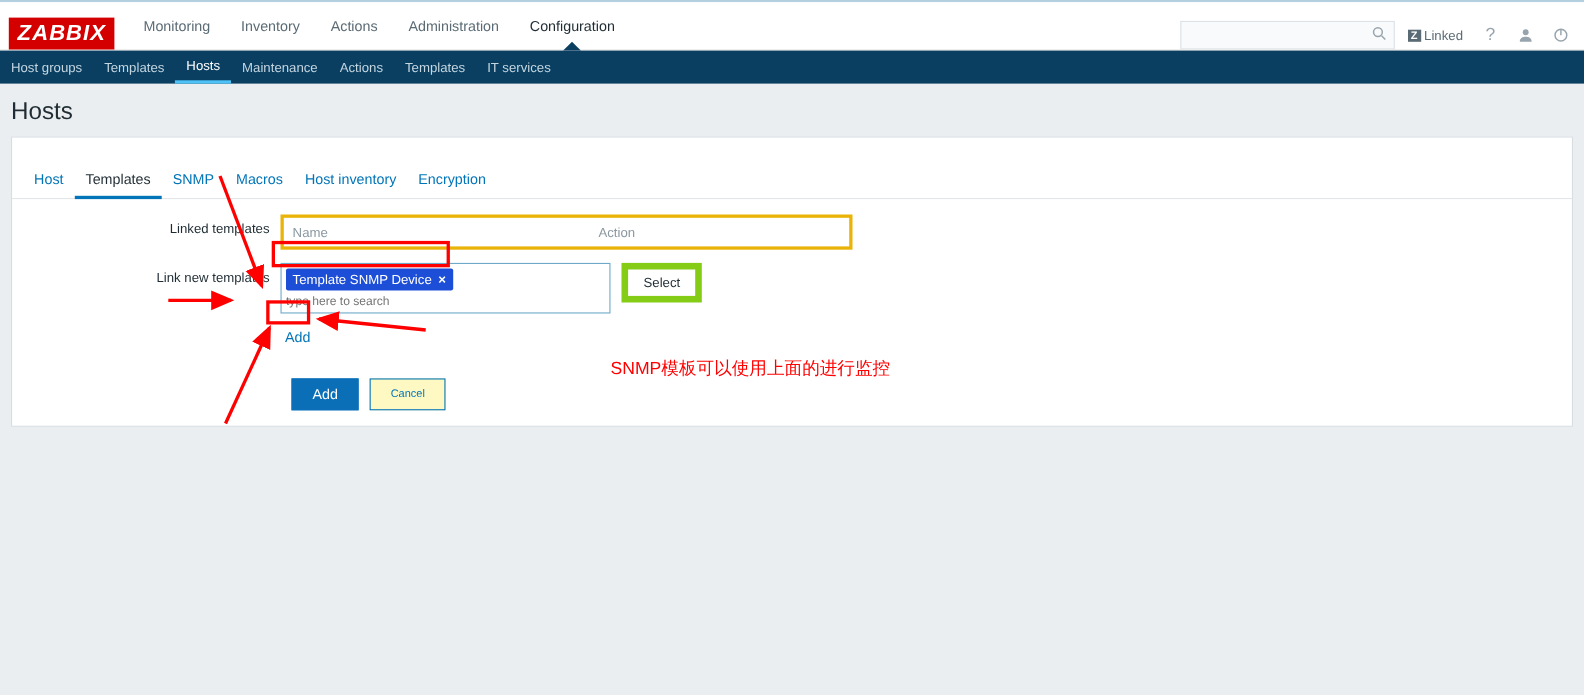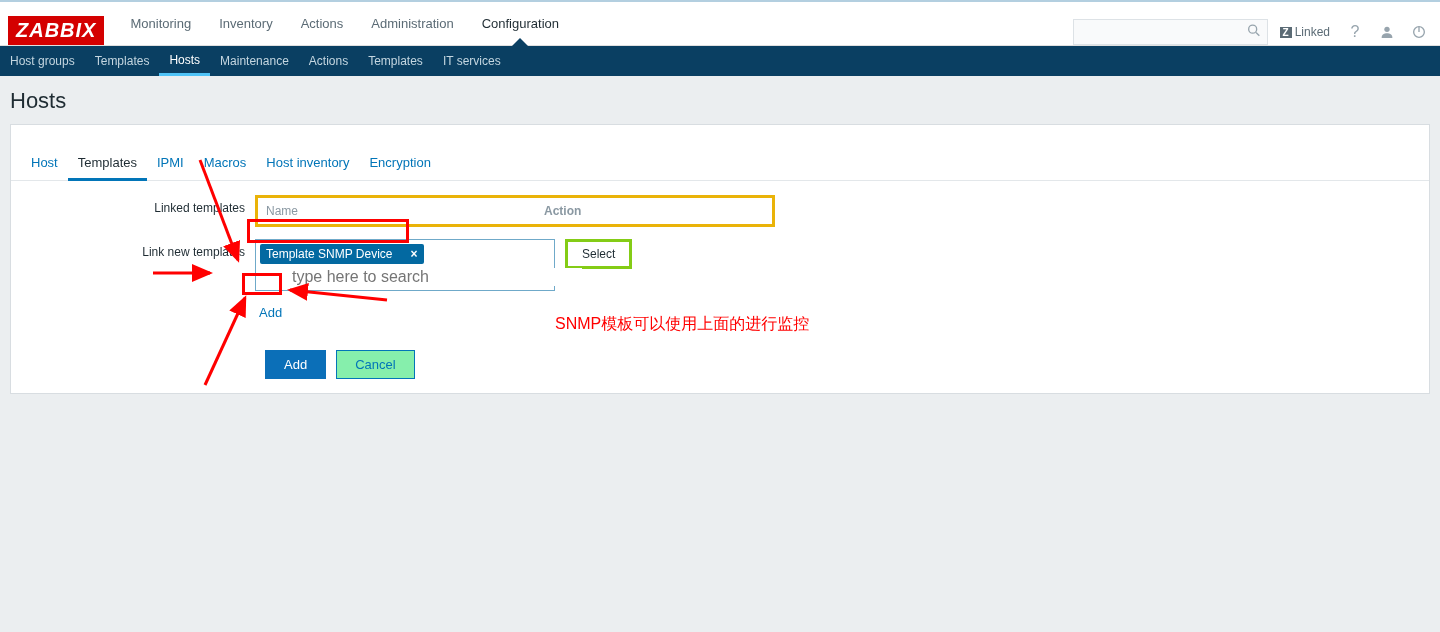--- a/index.html
+++ b/index.html
@@ -44,32 +44,32 @@
   
   .form-body { padding: 14px 20px; }
   .form-row { display: flex; align-items: flex-start; margin-bottom: 12px; }
   .form-label { width: 224px; text-align: right; padding-right: 10px; padding-top: 6px; color: #1f2c33; font-size: 12px; }
   .form-field { flex: 0 0 auto; }
 
   
   .table-head { display: flex; width: 520px; border: 3px solid #eab308;}
   .table-head .col { padding: 6px 8px; color: #8a98a2; font-size: 12px; }
   .col-name { width: 278px; }
-  .col-action { flex: 1; font-weight: bold; }
+  .col-action { flex: 1; }
 
   
   .multiselect-wrap { display: flex; align-items: flex-start; gap: 10px; }
   .multiselect { width: 300px; border: 1px solid #6fa9c9; padding: 4px; background: #fff; position: relative; }
-  .chip { display: inline-flex; align-items: center; background: #0369a1; color: #fff; font-size: 12px; padding: 3px 6px; border-radius: 2px; gap: 18px; }
+  .chip { display: inline-flex; align-items: center; background: #1d4ed8; color: #fff; font-size: 12px; padding: 3px 6px; border-radius: 2px; gap: 6px; }
   .chip-x { cursor: pointer; font-weight: bold; }
-  .ms-input { border: none; outline: none; width: 100%; font-size: 16px; color: #8a98a2; margin-top: 4px; margin-left: 32px; }
-  .btn { border: 3px solid #84cc16; background: #fff; padding: 5px 14px; font-size: 12px; cursor: pointer; color: #1f2c33; }
+  .ms-input { border: none; outline: none; width: 100%; font-size: 11px; color: #8a98a2; margin-top: 4px; }
+  .btn { border: 6px solid #84cc16; background: #fff; padding: 5px 14px; font-size: 12px; cursor: pointer; color: #1f2c33; }
   .link-btn { color: #0275b8; background: none; border: none; padding: 4px 4px; cursor: pointer; font-size: 13px; }
   .btn-primary { background: #0b6fb8; color: #fff; border: 1px solid #0b6fb8; padding: 6px 18px; font-size: 13px; cursor: pointer; }
-  .btn-secondary { background: #86efac; color: #0275b8; border: 1px solid #0275b8; padding: 6px 18px; font-size: 13px; cursor: pointer; }
+  .btn-secondary { background: #fef9c3; color: #0275b8; border: 1px solid #0275b8; padding: 6px 18px; font-size: 10px; cursor: pointer; }
   .actions-row { margin-left: 234px; margin-top: 26px; display: flex; gap: 10px; }
 
   
   .anno-box { position: absolute; border: 3px solid #ff0000; pointer-events: none; }
   .anno-text { position: absolute; color: #ff0000; font-size: 16px; line-height: 1.5; white-space: nowrap; }
   .arrow-svg { position: absolute; pointer-events: none; }
 
   svg.icon { width: 16px; height: 16px; }
 </style>
 </head>
@@ -126,21 +126,21 @@
   <div class="subnav-item">IT services</div>
 </div>
 
 <h1 class="page-title">Hosts</h1>
 
 <div class="panel">
 
   <div class="formtabs">
     <div class="formtab">Host</div>
     <div class="formtab active">Templates</div>
-    <div class="formtab">IPMI</div>
+    <div class="formtab">SNMP</div>
     <div class="formtab">Macros</div>
     <div class="formtab">Host inventory</div>
     <div class="formtab">Encryption</div>
   </div>
 
   <div class="form-body">
 
     <div class="form-row">
       <div class="form-label">Linked templates</div>
       <div class="form-field">
@@ -211,15 +211,15 @@
 
 <svg class="arrow-svg" style="left:282px; top:280px; width:110px; height:30px;" viewBox="0 0 110 30">
   <defs>
       <marker id="ah4" markerWidth="8" markerHeight="8" refX="6" refY="3" orient="auto">
         <polygon points="0 0, 7 3, 0 6" fill="#ff0000"></polygon>
       </marker>
     </defs>
   <line x1="105" y1="20" x2="8" y2="10" stroke="#ff0000" stroke-width="3" marker-end="url(#ah4)"></line>
 </svg>
 
-<div class="anno-text" style="left:555px; top:312px;">
+<div class="anno-text" style="left:555px; top:324px;">
   <div>SNMP模板可以使用上面的进行监控</div>
 </div>
 
 </body></html>

